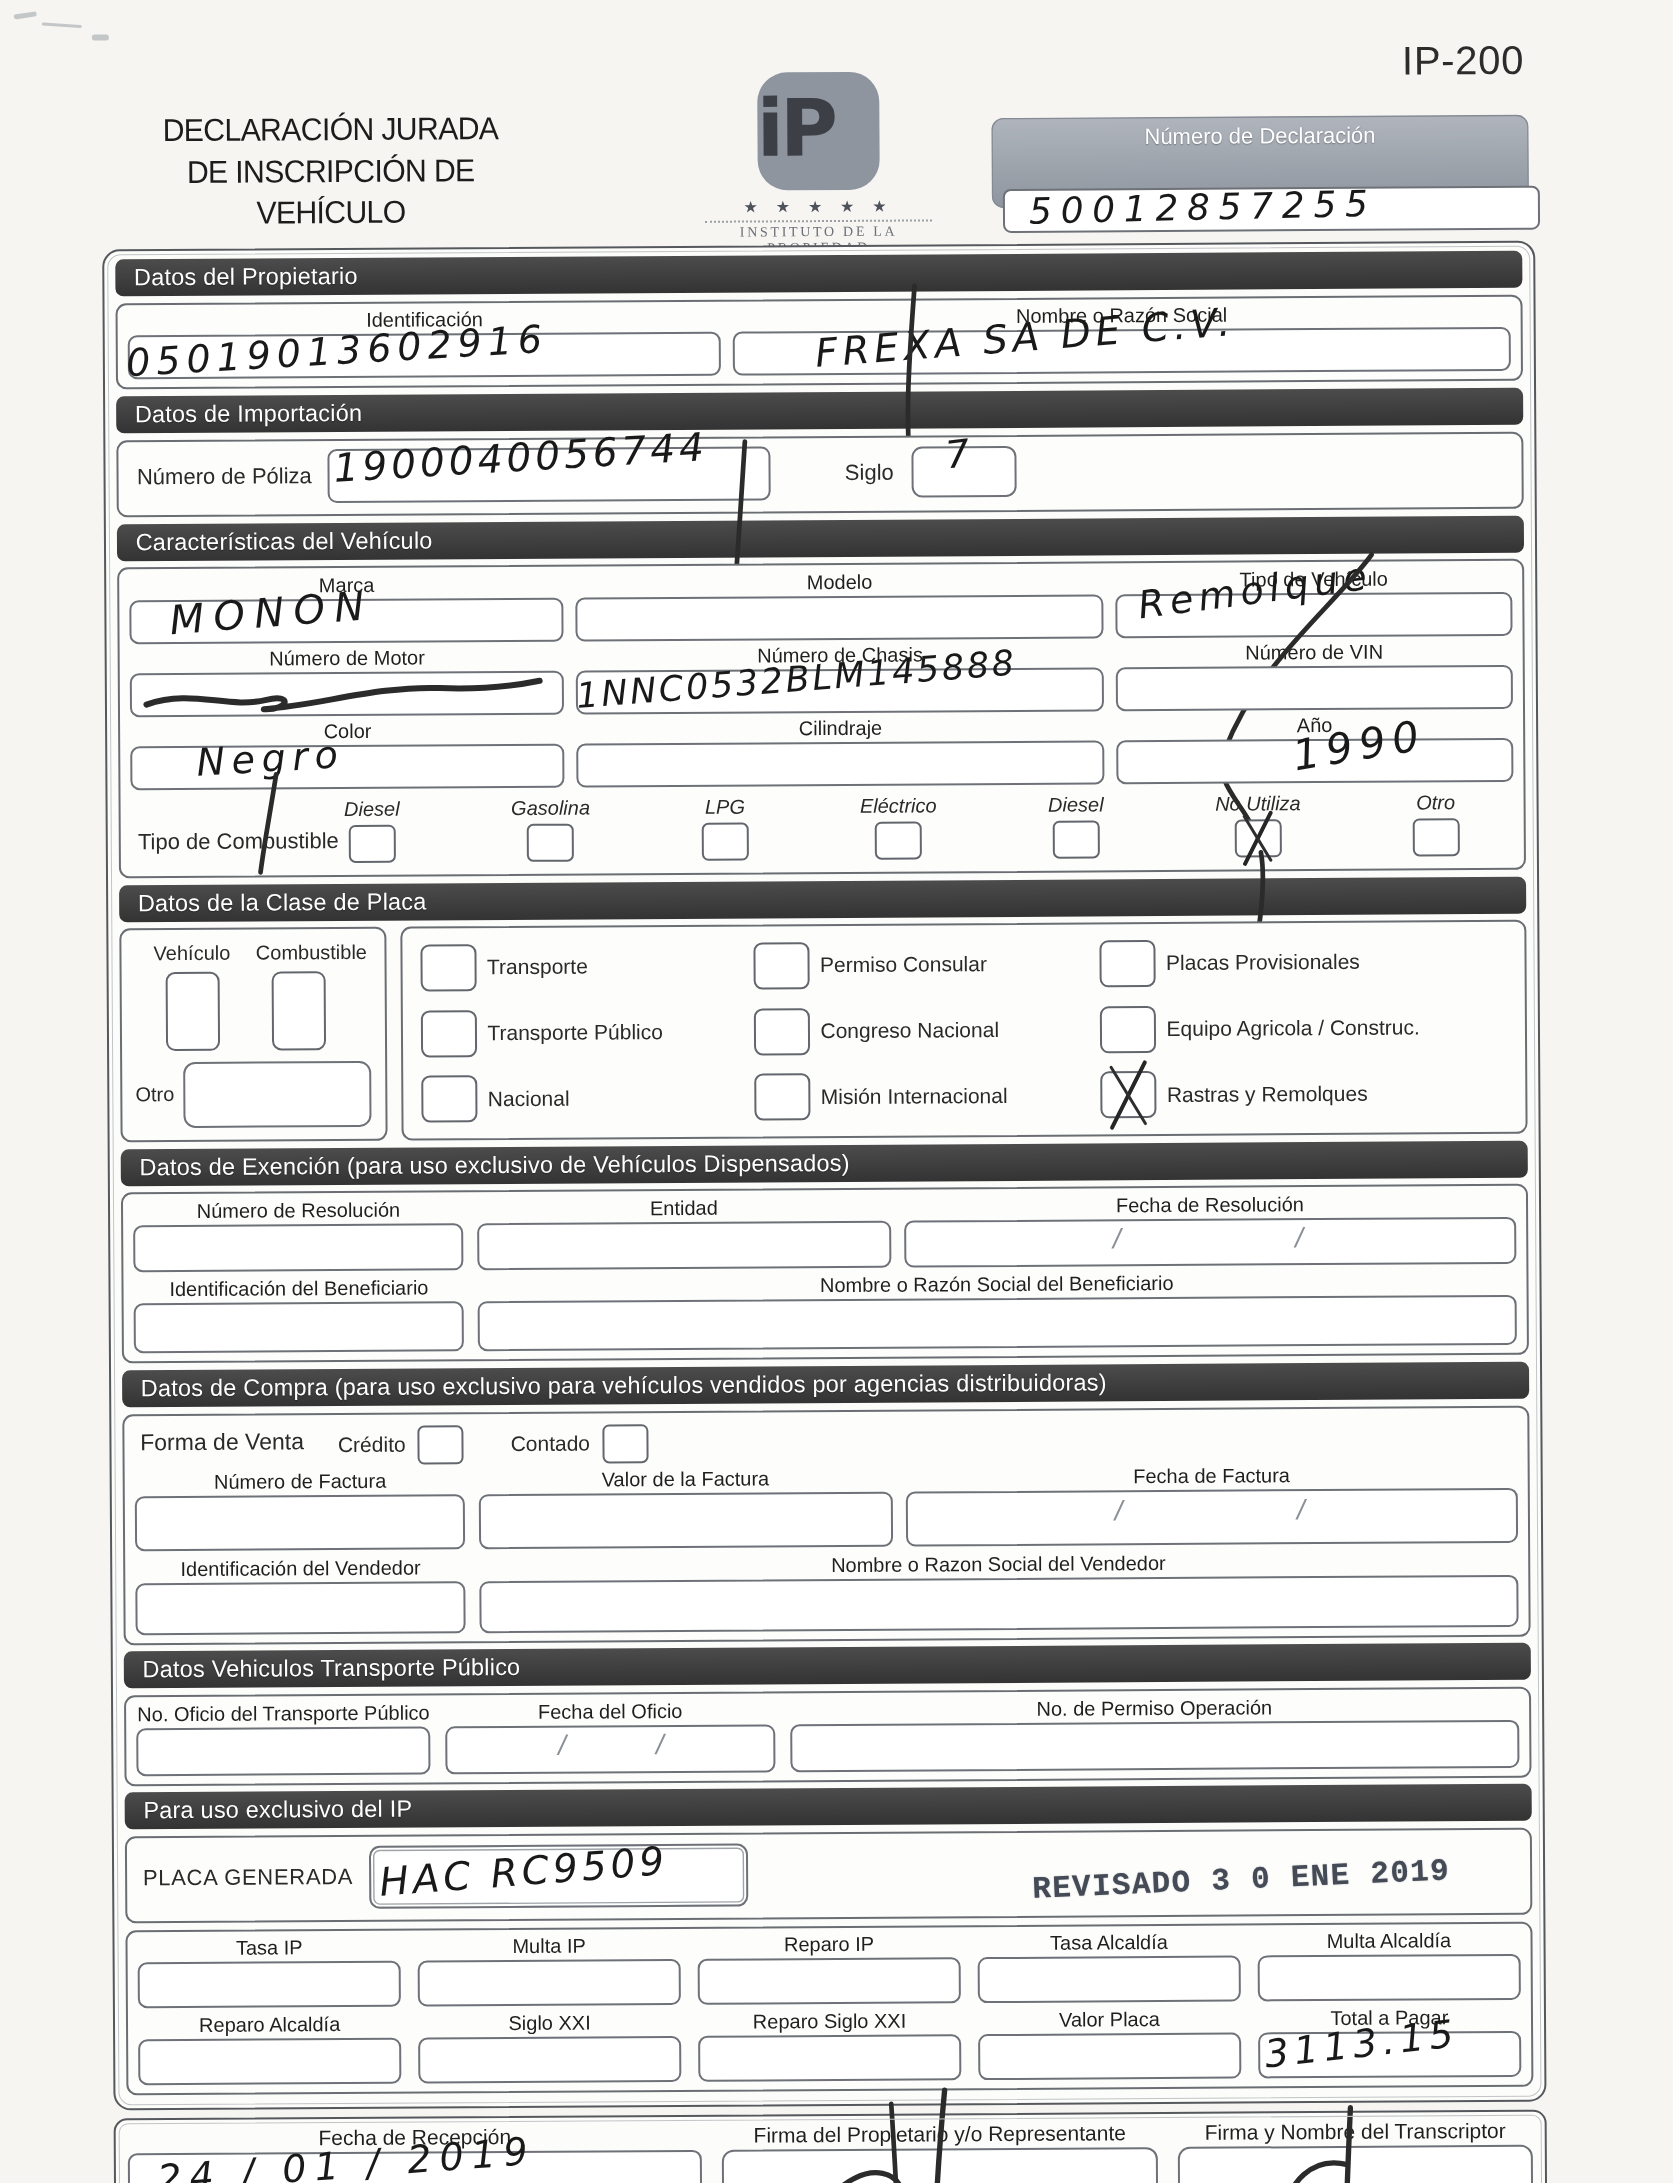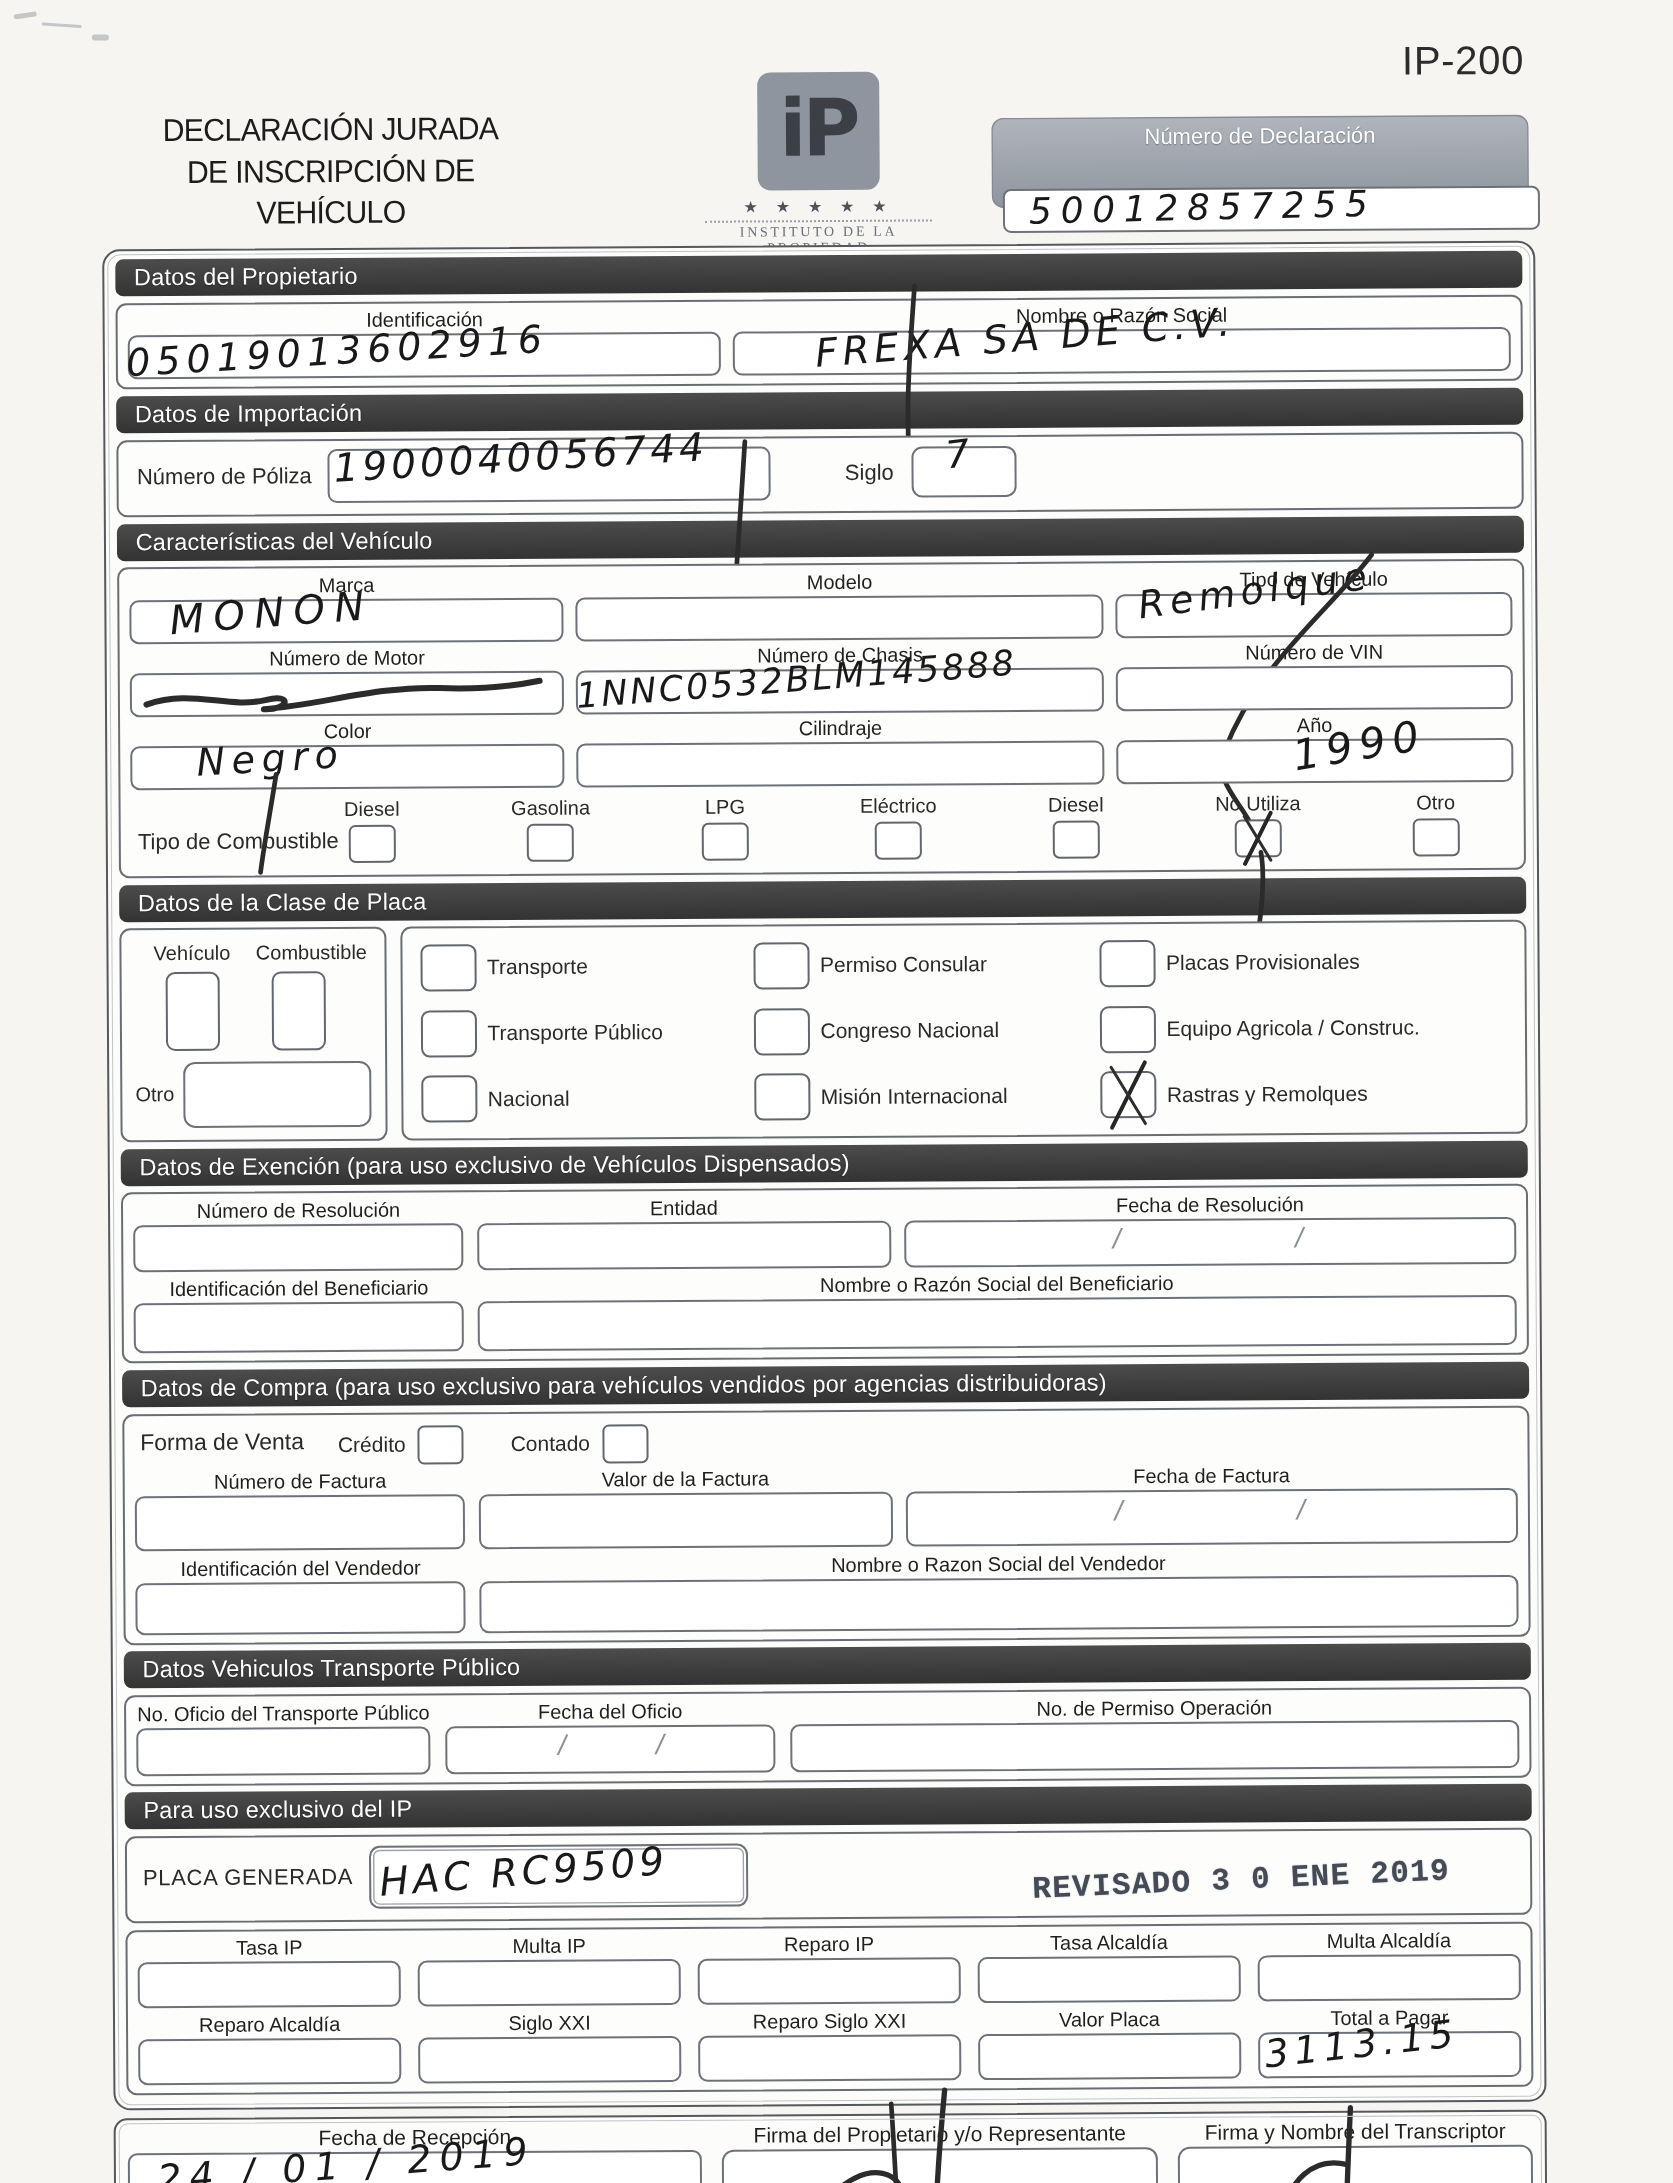--- a/index.html
+++ b/index.html
@@ -8,22 +8,22 @@
     background:#f6f5f2;
     font-family:"Liberation Sans", sans-serif;color:#2a2a2a;
   }
   .scan{position:absolute;inset:0;transform:rotate(-0.35deg);transform-origin:50% 40%;}
 
   
   .hdr{position:relative;height:241px;}
   .title{position:absolute;left:117px;top:106px;width:436px;text-align:center;
     font-size:31.5px;line-height:1.32;color:#1c1c1c;transform:scaleX(.96);letter-spacing:-0.7px;}
   .logo{position:absolute;left:702px;top:72px;width:241px;text-align:center;}
-  .logo-mark{width:122px;height:118px;border-radius:13px;background:#8f959e;margin:0 auto;
-    display:flex;align-items:center;justify-content:center;}
+  .logo-mark{width:122px;height:118px;border-radius:30px;background:#8f959e;margin:0 auto;
+    display:flex;align-items:center;}
   .logo-mono{font-size:79px;font-weight:bold;color:#3c4046;letter-spacing:-4px;
     font-family:"DejaVu Sans",sans-serif;transform:translateY(-2.7px);}
   .logo-stars{margin-top:6.7px;font-size:16px;color:#4e525a;letter-spacing:6.7px;}
   .logo-rule{margin:4px 6.7px 2.7px;border-top:2px dotted #9aa0a6;}
   .logo-org{font-family:"Liberation Serif",serif;font-size:14px;letter-spacing:2.7px;color:#6b7077;}
   .code-ip{position:absolute;right:144px;top:42px;font-size:40px;color:#2c2c2c;letter-spacing:0.7px;}
   .decl{position:absolute;left:996px;top:119px;width:537px;height:90px;border-radius:12px;
     background:linear-gradient(180deg,#b0b5bd,#8e959e);box-shadow:0 0 0 1.3px #858b94 inset;}
   .decl-lb{color:#fff;text-align:center;font-size:22px;margin-top:6.7px;text-shadow:0 0.7px 1.3px rgba(40,44,50,.5);}
   .decl-in{position:absolute;left:10.7px;right:10.7px;top:38px;height:42px;background:#fff;
@@ -57,21 +57,21 @@
   .imp-row{display:flex;align-items:center;height:60px;}
   .imp-lb{font-size:22px;margin:0 16px 0 8px;}
   .imp-field{width:439px;height:50px;}
   .item-lb{font-size:22px;margin:0 17.4px 0 74px;}
   .item-field{width:101px;height:47px;border-radius:10.7px;}
   .veh-grid{display:grid;grid-template-columns:434px 528px 1fr;column-gap:12px;row-gap:4px;}
   .fuel-row{display:flex;align-items:flex-end;margin-top:9.4px;padding-bottom:4px;}
   .fuel-title{font-size:22px;margin:0 5.4px 9.4px 6.7px;width:201px;}
   .fuel-opts{display:flex;flex:1;justify-content:space-between;padding-right:54px;}
   .fuel-opt{text-align:center;}
-  .fuel-lbl{font-size:20px;margin-bottom:4px;}
+  .fuel-lbl{font-size:20px;margin-bottom:4px;font-style:italic;}
   .fuel-cb{width:43px;height:34px;margin:0 auto;}
   .clase-grid{display:grid;grid-template-columns:267px 1fr;column-gap:14.7px;margin:0 4px 6.7px;}
   .clase-left,.clase-right{border:2px solid #6a6e73;border-radius:10.7px;background:#fdfdfc;position:relative;}
   .clase-left{padding:12px 13.4px;}
   .cl-lbls{display:flex;gap:25.5px;font-size:20px;margin-left:19px;}
   .cl-cbs{display:flex;gap:52px;margin:6.7px 0 0 31px;}
   .cl-cb{width:50px;height:75px;border-radius:9.4px;}
   .otro-row{display:flex;align-items:center;margin-top:10.7px;}
   .otro-lb{font-size:20px;margin-right:9.4px;}
   .otro-field{flex:1;height:62px;border-radius:12px;}

